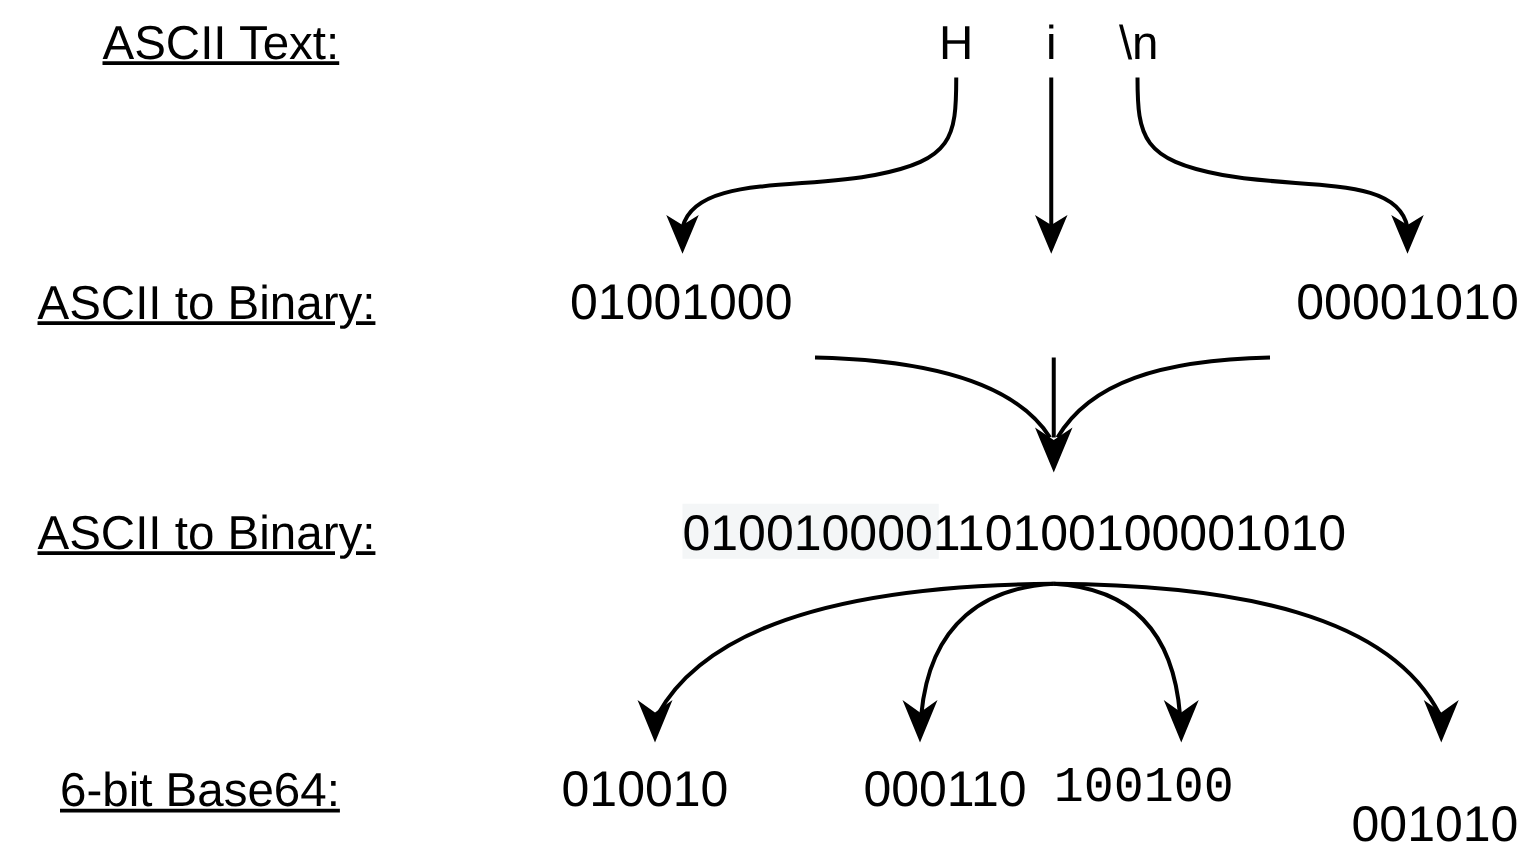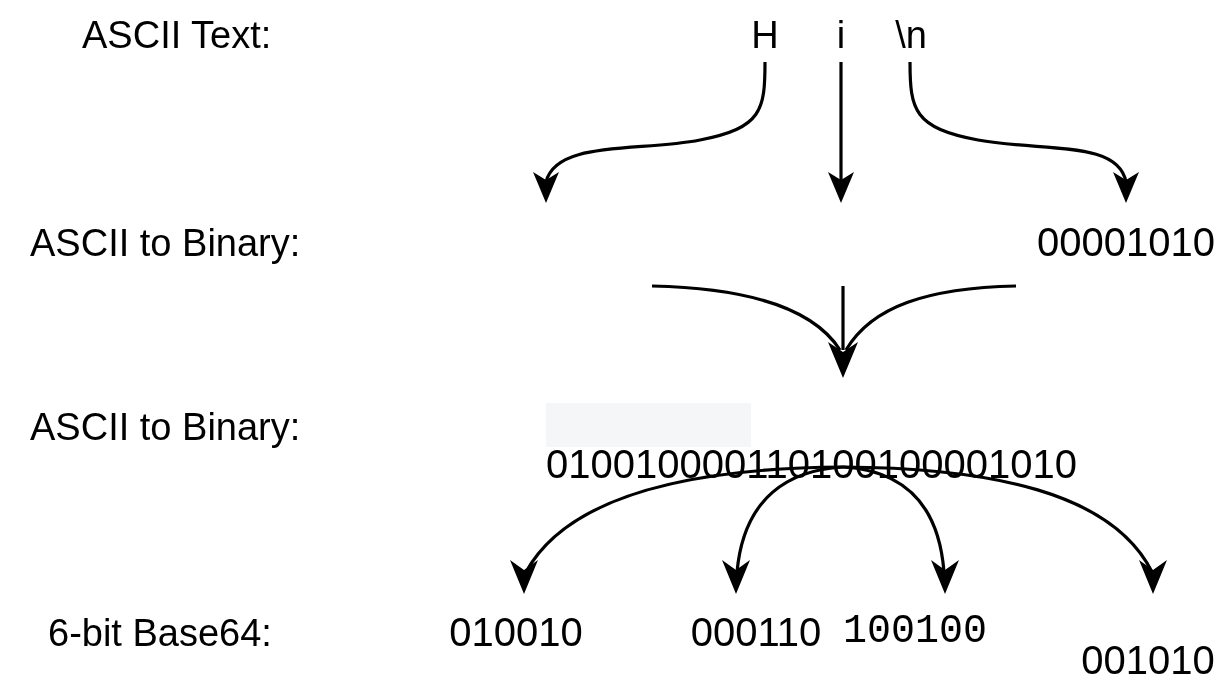--- a/index.html
+++ b/index.html
@@ -15,20 +15,21 @@
     overflow: hidden;
     font-family: "Liberation Sans", sans-serif;
     color: #000000;
   }
   .row-label {
     position: absolute;
     font-size: 38px;
     line-height: 1;
     white-space: nowrap;
     color: #000000;
+    text-decoration: underline;
   }
   .char-cell {
     position: absolute;
     font-size: 38px;
     line-height: 1;
     white-space: nowrap;
     text-align: center;
     color: #000000;
   }
   .byte-cell {
@@ -84,27 +85,28 @@
 <div id="canvas">
 
   <div class="row-label" style="left:82px; top:16px;">ASCII Text:</div>
 
   <div class="char-cell" style="left:735px; top:16px; width:60px;">H</div>
   <div class="char-cell" style="left:818px; top:16px; width:46px;">i</div>
   <div class="char-cell" style="left:880px; top:16px; width:62px;">\n</div>
 
   <div class="row-label" style="left:30px; top:224px;">ASCII to Binary:</div>
 
+  <div class="byte-cell" style="left:445px; top:222px; width:200px;">01001000</div>
   <div class="byte-cell" style="left:1026px; top:222px; width:200px;">00001010</div>
 
   <div class="row-label" style="left:30px; top:408px;">ASCII to Binary:</div>
 
   <div class="concat-highlight" style="left:546px; top:403px; width:205px; height:44px;"></div>
 
-  <div class="concat-cell" style="left:546px; top:407px; width:594px; text-align:left;margin-top:37px;">010010000110100100001010</div>
+  <div class="concat-cell" style="left:546px; top:407px; width:594px; text-align:left;">010010000110100100001010</div>
 
   <div class="row-label" style="left:48px; top:614px;">6-bit Base64:</div>
 
   <div class="group-cell" style="left:446px; top:612px; width:140px;">010010</div>
   <div class="group-cell" style="left:686px; top:612px; width:140px;">000110</div>
   <div class="group-cell" style="left:843px; top:612px; width:140px;font-family:Liberation Mono, monospace;">100100</div>
   <div class="group-cell" style="left:1078px; top:640px; width:140px;">001010</div>
 
   <svg class="arrows" viewBox="0 0 1232 684">
 

